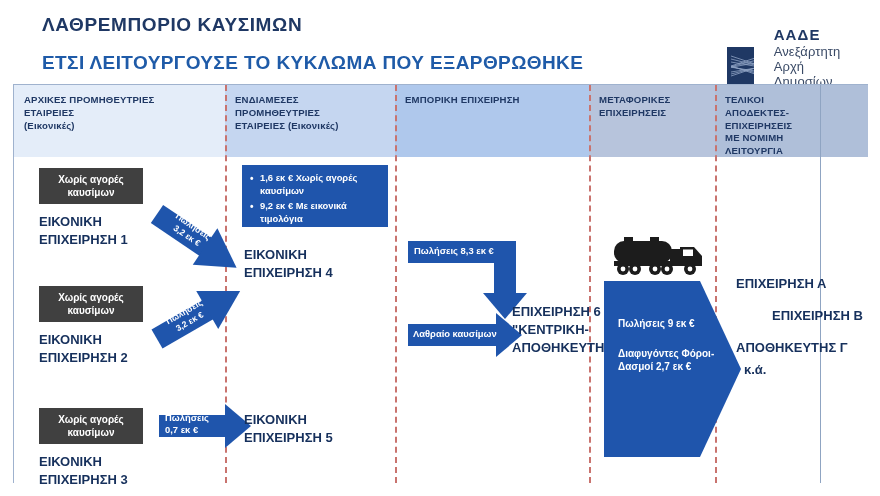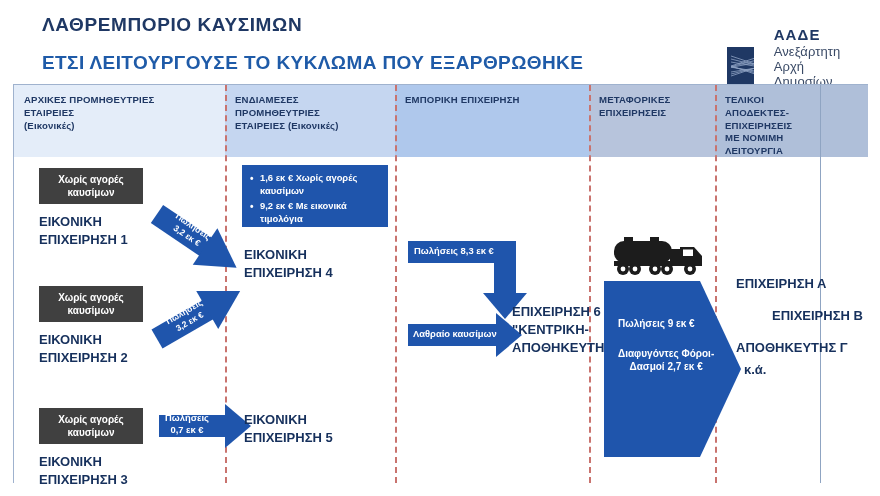--- a/index.html
+++ b/index.html
@@ -55,21 +55,21 @@
   .bluebox{
     position:absolute;background:#404040;color:#ffffff;
     font-size:10px;font-weight:bold;text-align:center;
     display:flex;align-items:center;justify-content:center;
     line-height:1.35;box-sizing:border-box;
   }
   .caption{
     position:absolute;font-size:13px;font-weight:bold;color:#16305C;line-height:1.35;
   }
   .arrowlabel{
-    position:absolute;color:#ffffff;font-size:9.4px;font-weight:bold;line-height:1.3;text-align:center;
+    position:absolute;color:#ffffff;font-size:9.4px;font-weight:bold;line-height:1.3;
   }
 
   
   .diag{position:absolute;width:96px;height:44px;}
   .diag .shaft{position:absolute;left:0;top:11px;width:66px;height:22px;background:#1F55AC;}
   .diag .head{position:absolute;left:58px;top:0;width:0;height:0;
     border-top:22px solid transparent;border-bottom:22px solid transparent;
     border-left:38px solid #1F55AC;}
   .diag .txt{position:absolute;left:4px;top:7px;width:66px;color:#fff;
     font-size:8.6px;font-weight:bold;line-height:1.25;text-align:center;}

